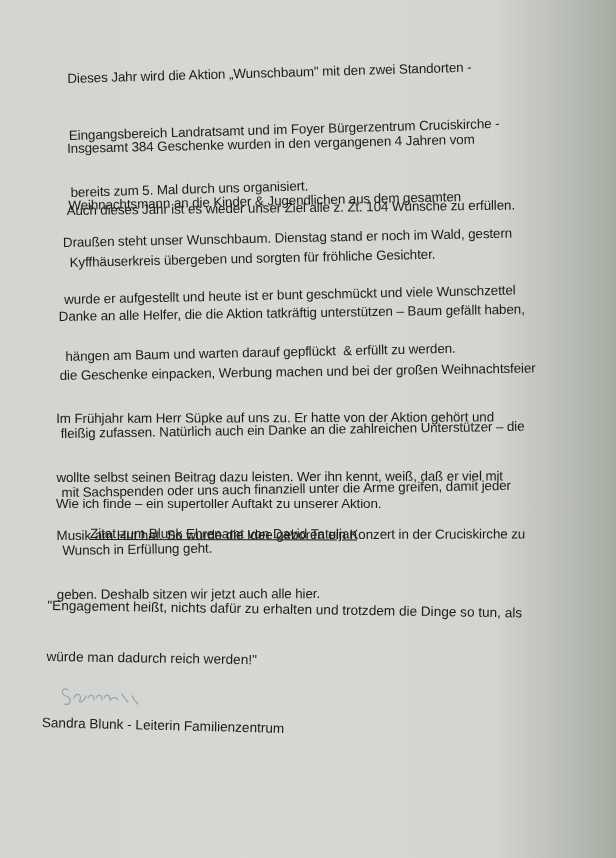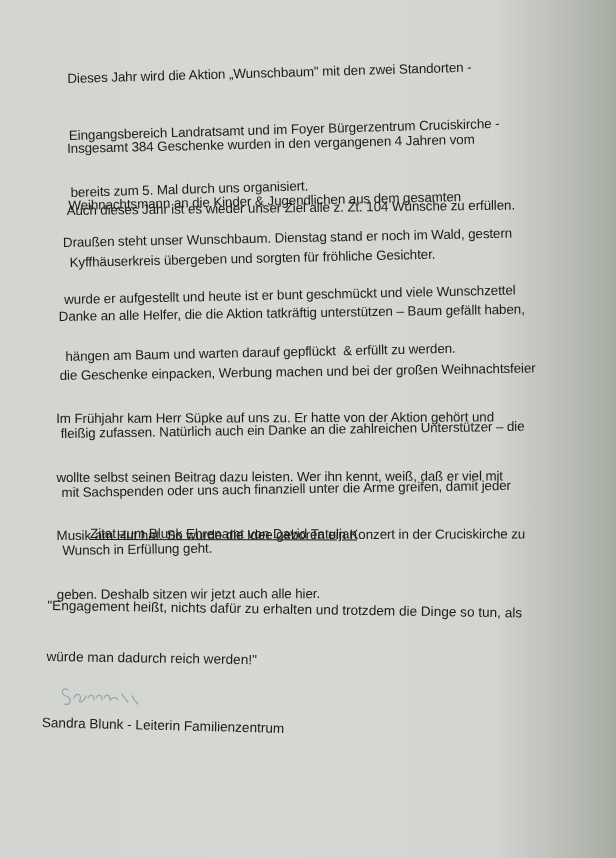--- a/index.html
+++ b/index.html
@@ -100,20 +100,23 @@
     <div>Wunsch in Erfüllung geht.</div>
   </div>
 
   <div class="para p6">
     <div>Im Frühjahr kam Herr Süpke auf uns zu. Er hatte von der Aktion gehört und</div>
     <div>wollte selbst seinen Beitrag dazu leisten. Wer ihn kennt, weiß, daß er viel mit</div>
     <div>Musik am Hut hat. So wurde die Idee geboren ein Konzert in der Cruciskirche zu</div>
     <div>geben. Deshalb sitzen wir jetzt auch alle hier.</div>
   </div>
 
+  <div class="para p7">
+    <div>Wie ich finde – ein supertoller Auftakt zu unserer Aktion.</div>
+  </div>
 
   <div class="quote-heading">Zitat zum Blunk Ehrenamt von David Tatuljan</div>
 
   <div class="quote">
     <div>"Engagement heißt, nichts dafür zu erhalten und trotzdem die Dinge so tun, als</div>
     <div>würde man dadurch reich werden!"</div>
   </div>
 
   <svg class="signature" viewBox="0 0 100 28">
     <path d="M10 8 C4 4, 2 12, 8 14 C14 16, 14 24, 6 22 M16 16 C18 10, 24 12, 22 18 C20 22, 26 20, 28 14 M30 16 C32 12, 36 12, 36 18 M38 16 C40 12, 44 12, 44 18 M46 16 C48 12, 52 12, 52 18 C54 16, 58 14, 60 18 M64 12 C66 16, 68 18, 70 20 M74 14 C76 18, 78 20, 80 22" fill="none" stroke="#9aa0aa" stroke-width="1.2" stroke-linecap="round"></path>

